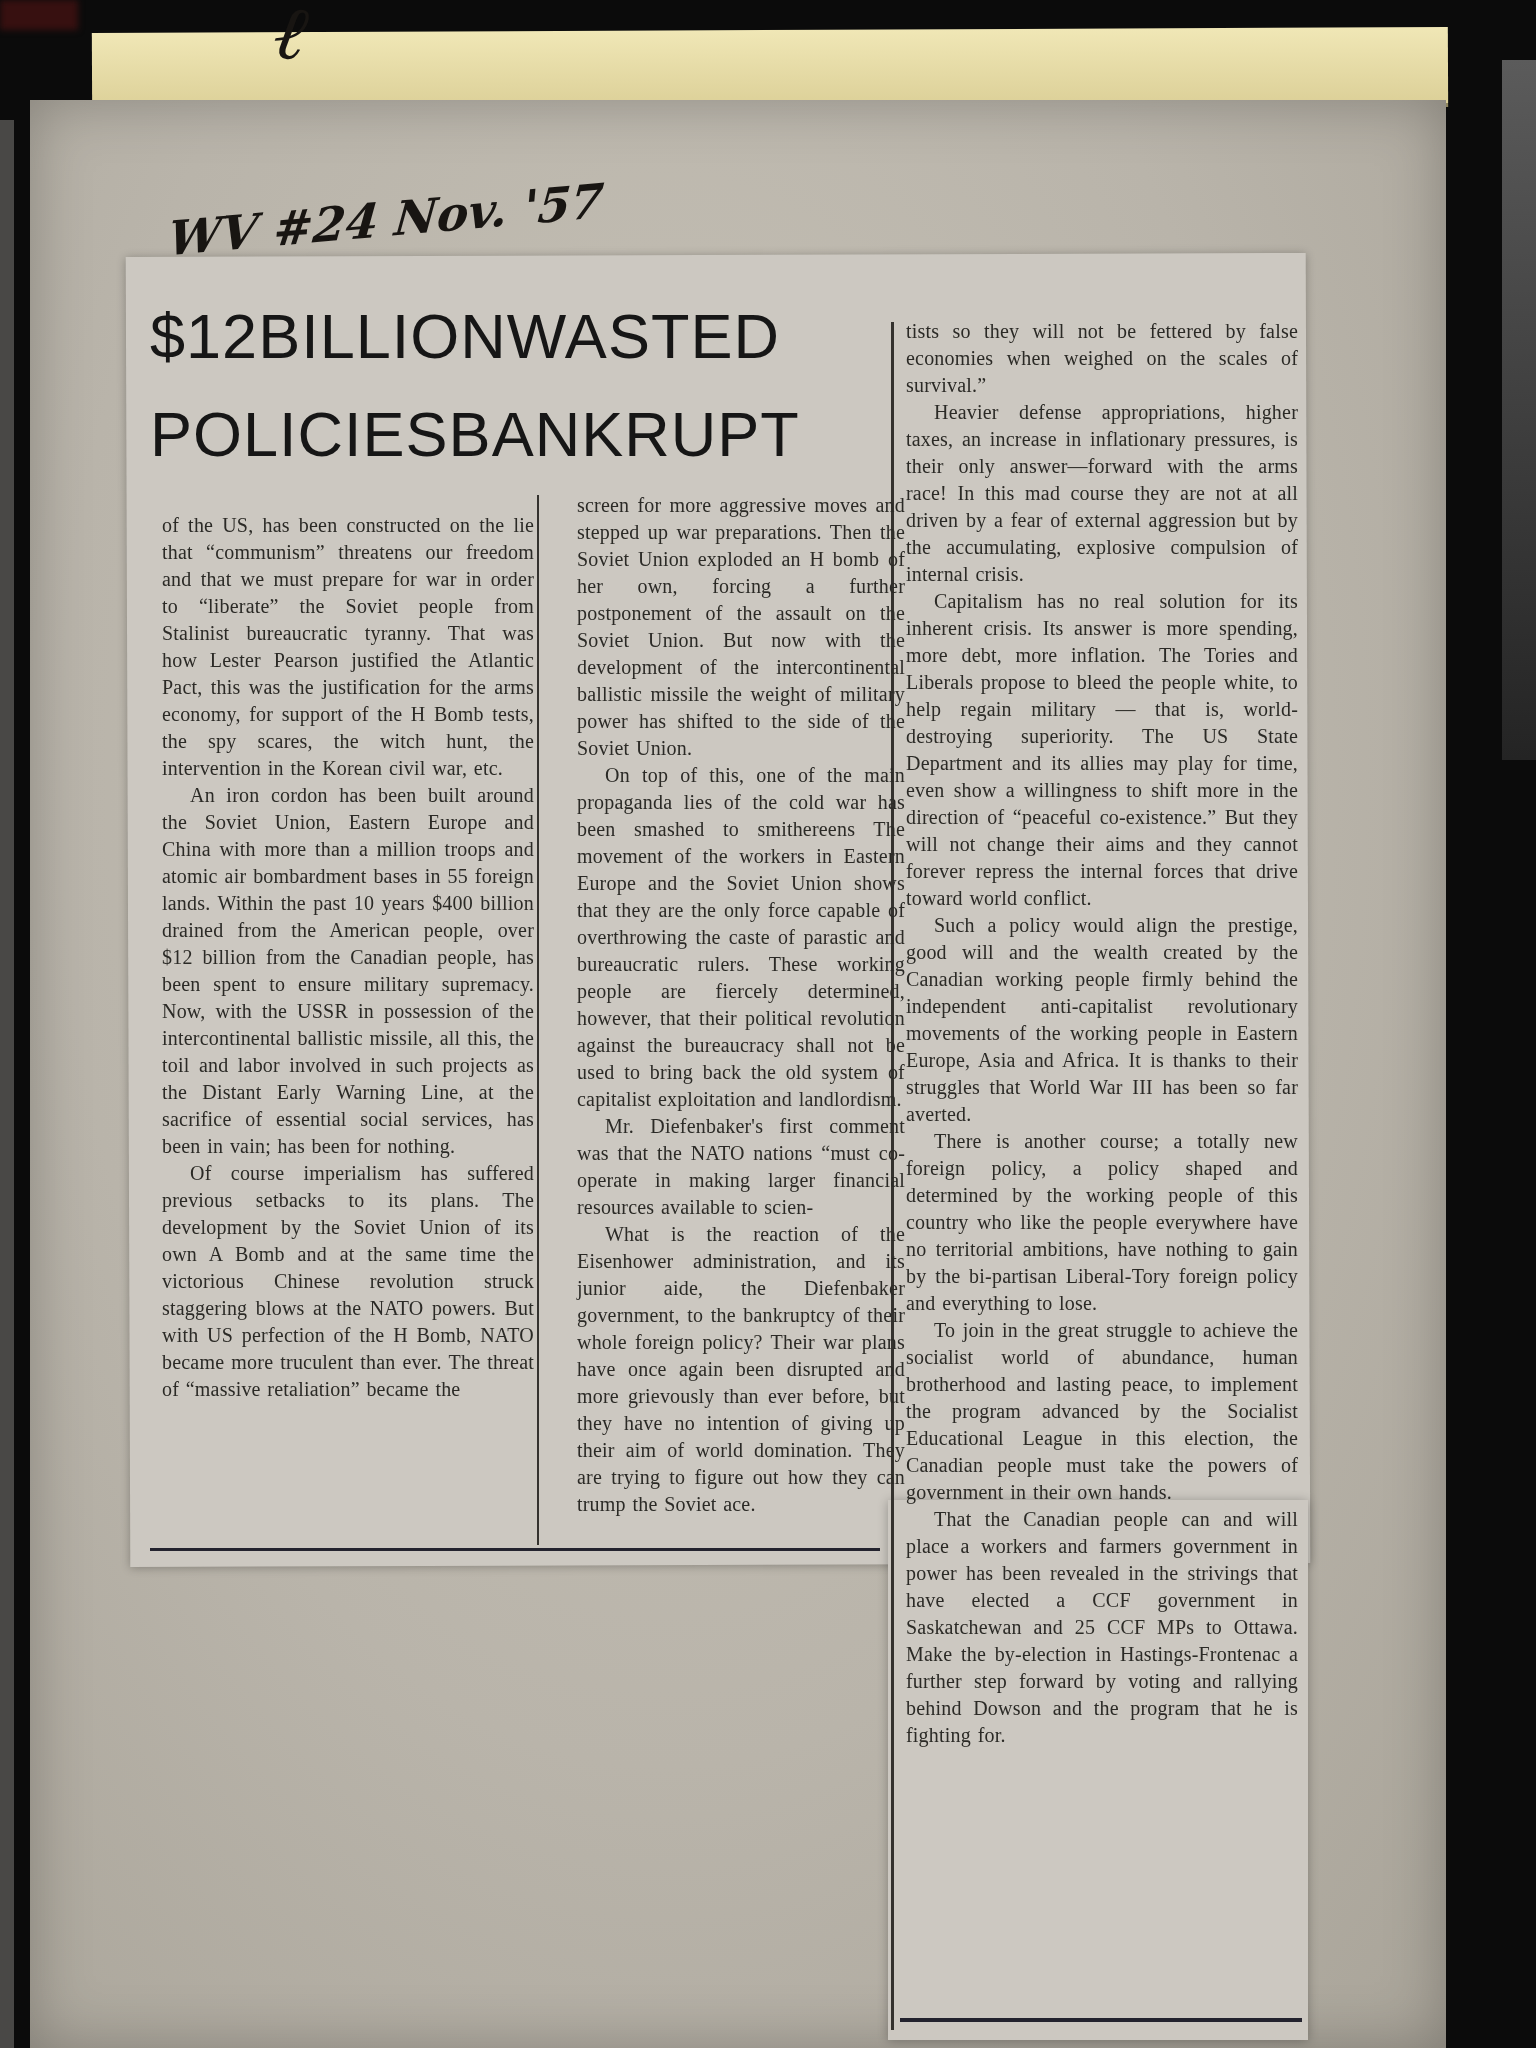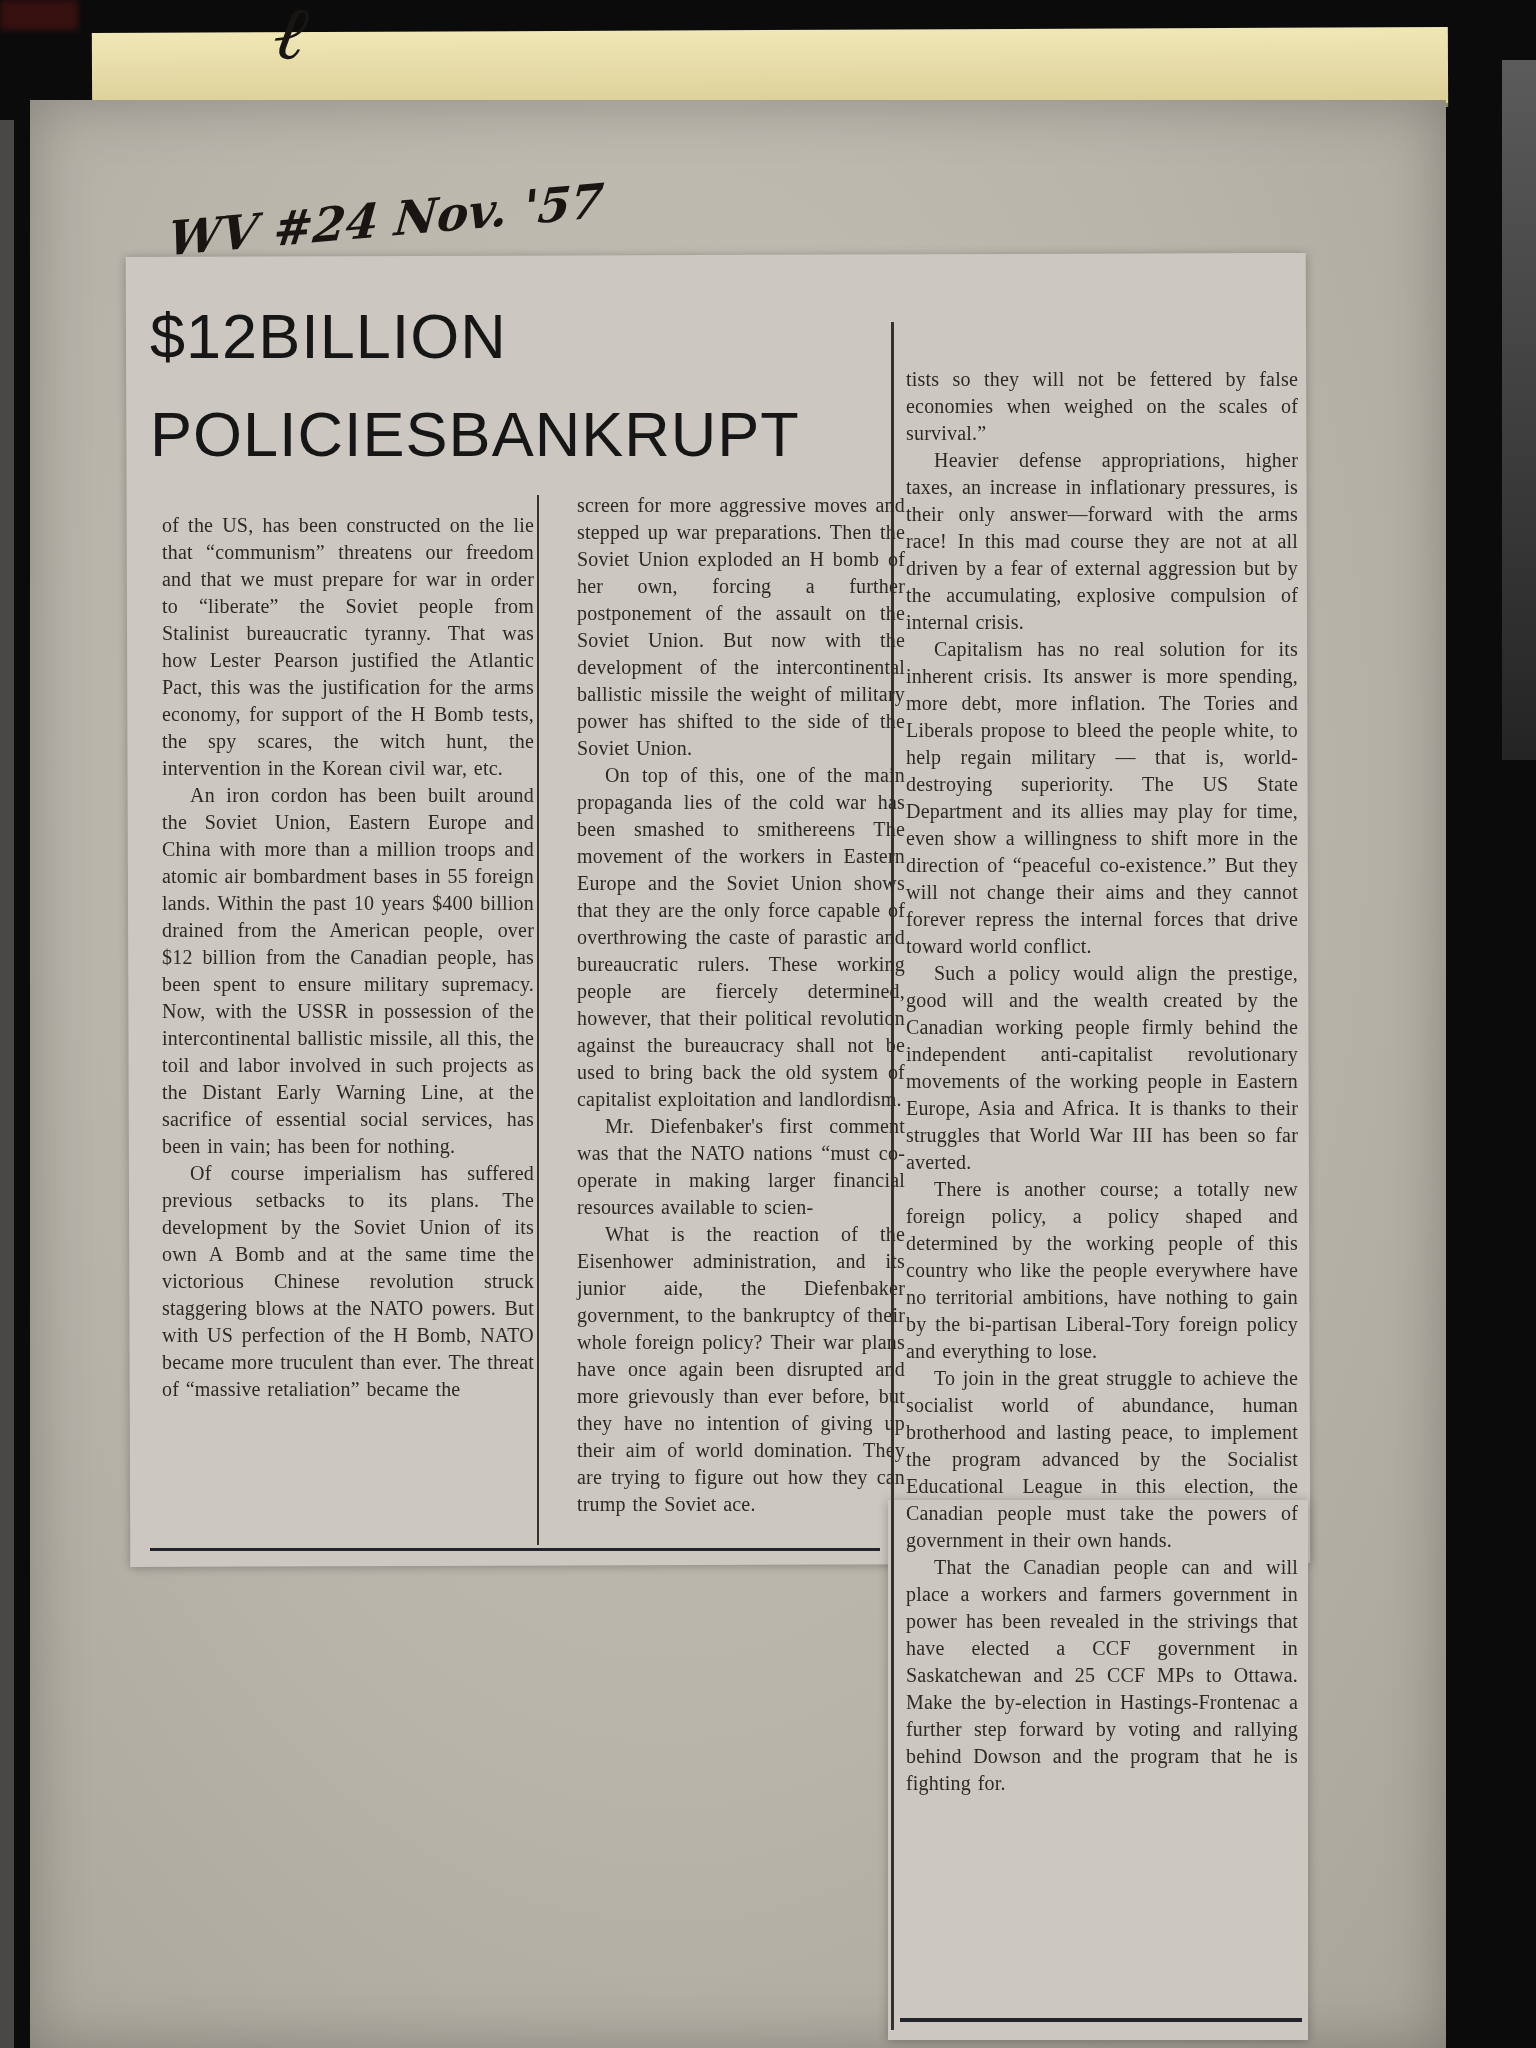--- a/index.html
+++ b/index.html
@@ -60,20 +60,21 @@
   <div class="handwriting" id="corner-mark">ℓ</div>
   <div class="handwriting" id="hand-line1">WV #24 Nov. '57</div>
   <div class="handwriting" id="hand-line2">p.3 of 3</div>
 
   <div class="clip" id="clip-main"></div>
   <div class="clip" id="clip-col3-ext"></div>
 
   <div class="headline-line" style="top:300px;">
     <span>$12</span>
     <span>BILLION</span>
+    <span>WASTED</span>
   </div>
   <div class="headline-line" style="top:370px;margin-top:28px;">
     <span>POLICIES</span>
     <span>BANKRUPT</span>
   </div>
 
   <div class="vrule" style="left:537px;top:495px;width:2px;height:1050px;"></div>
   <div class="vrule" style="left:891px;top:322px;width:3px;height:1708px;"></div>
   <div class="hrule" style="left:150px;top:1548px;width:730px;height:3px;"></div>
   <div class="hrule" style="left:900px;top:2018px;width:402px;height:4px;"></div>
@@ -84,21 +85,21 @@
     <p class="ind">Of course imperialism has suffered previous setbacks to its plans. The development by the Soviet Union of its own A Bomb and at the same time the victorious Chinese revolution struck staggering blows at the NATO powers. But with US perfection of the H Bomb, NATO became more truculent than ever. The threat of “massive retaliation” became the</p>
   </div>
 
   <div class="col" style="left:577px;top:492px;width:328px;">
     <p>screen for more aggressive moves and stepped up war preparations. Then the Soviet Union exploded an H bomb of her own, forcing a further postponement of the assault on the Soviet Union. But now with the development of the intercontinental ballistic missile the weight of military power has shifted to the side of the Soviet Union.</p>
     <p class="ind">On top of this, one of the main propaganda lies of the cold war has been smashed to smithereens The movement of the workers in Eastern Europe and the Soviet Union shows that they are the only force capable of overthrowing the caste of parastic and bureaucratic rulers. These working people are fiercely determined, however, that their political revolution against the bureaucracy shall not be used to bring back the old system of capitalist exploitation and landlordism.</p>
     <p class="ind">Mr. Diefenbaker's first comment was that the NATO nations “must co-operate in making larger financial resources available to scien-</p>
     <p class="ind">What is the reaction of the Eisenhower administration, and its junior aide, the Diefenbaker government, to the bankruptcy of their whole foreign policy? Their war plans have once again been disrupted and more grievously than ever before, but they have no intention of giving up their aim of world domination. They are trying to figure out how they can trump the Soviet ace.</p>
   </div>
 
-  <div class="col" style="left:906px;top:318px;width:392px;margin-top:48px;">
+  <div class="col" style="left:906px;top:318px;width:392px;">
     <p>tists so they will not be fettered by false economies when weighed on the scales of survival.”</p>
     <p class="ind">Heavier defense appropriations, higher taxes, an increase in inflationary pressures, is their only answer—forward with the arms race! In this mad course they are not at all driven by a fear of external aggression but by the accumulating, explosive compulsion of internal crisis.</p>
     <p class="ind">Capitalism has no real solution for its inherent crisis. Its answer is more spending, more debt, more inflation. The Tories and Liberals propose to bleed the people white, to help regain military — that is, world-destroying superiority. The US State Department and its allies may play for time, even show a willingness to shift more in the direction of “peaceful co-existence.” But they will not change their aims and they cannot forever repress the internal forces that drive toward world conflict.</p>
     <p class="ind">Such a policy would align the prestige, good will and the wealth created by the Canadian working people firmly behind the independent anti-capitalist revolutionary movements of the working people in Eastern Europe, Asia and Africa. It is thanks to their struggles that World War III has been so far averted.</p>
     <p class="ind">There is another course; a totally new foreign policy, a policy shaped and determined by the working people of this country who like the people everywhere have no territorial ambitions, have nothing to gain by the bi-partisan Liberal-Tory foreign policy and everything to lose.</p>
     <p class="ind">To join in the great struggle to achieve the socialist world of abundance, human brotherhood and lasting peace, to implement the program advanced by the Socialist Educational League in this election, the Canadian people must take the powers of government in their own hands.</p>
     <p class="ind">That the Canadian people can and will place a workers and farmers government in power has been revealed in the strivings that have elected a CCF government in Saskatchewan and 25 CCF MPs to Ottawa. Make the by-election in Hastings-Frontenac a further step forward by voting and rallying behind Dowson and the program that he is fighting for.</p>
   </div>
 
 </div>

